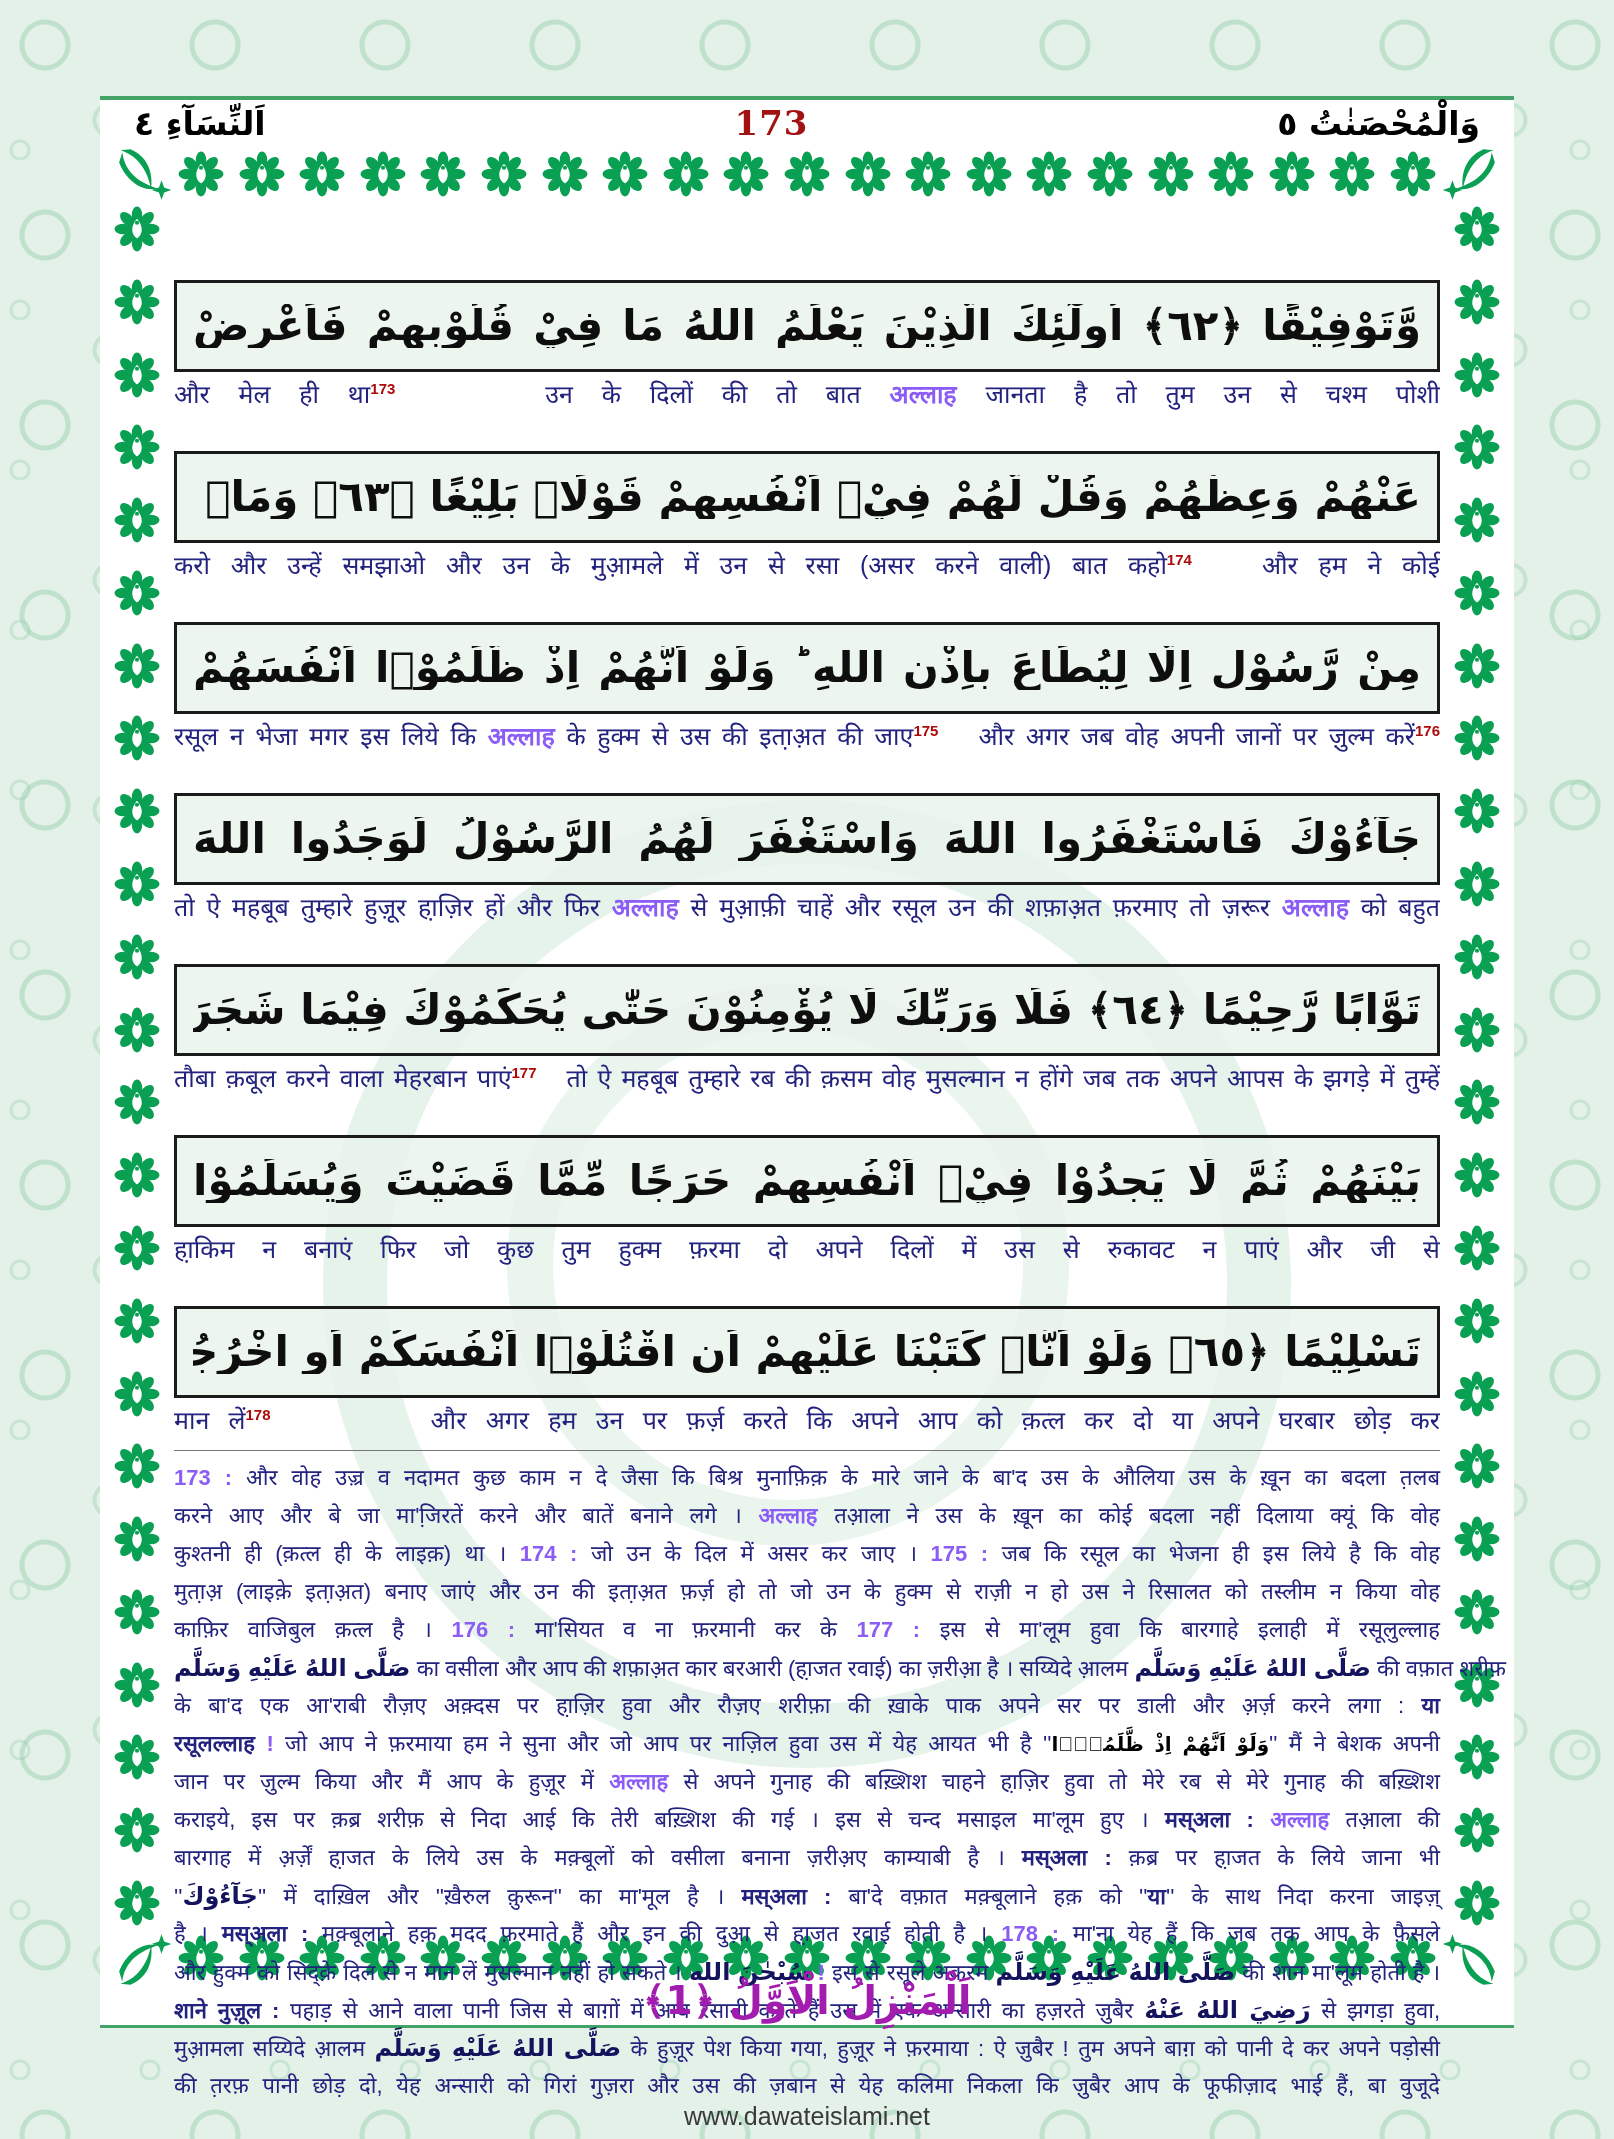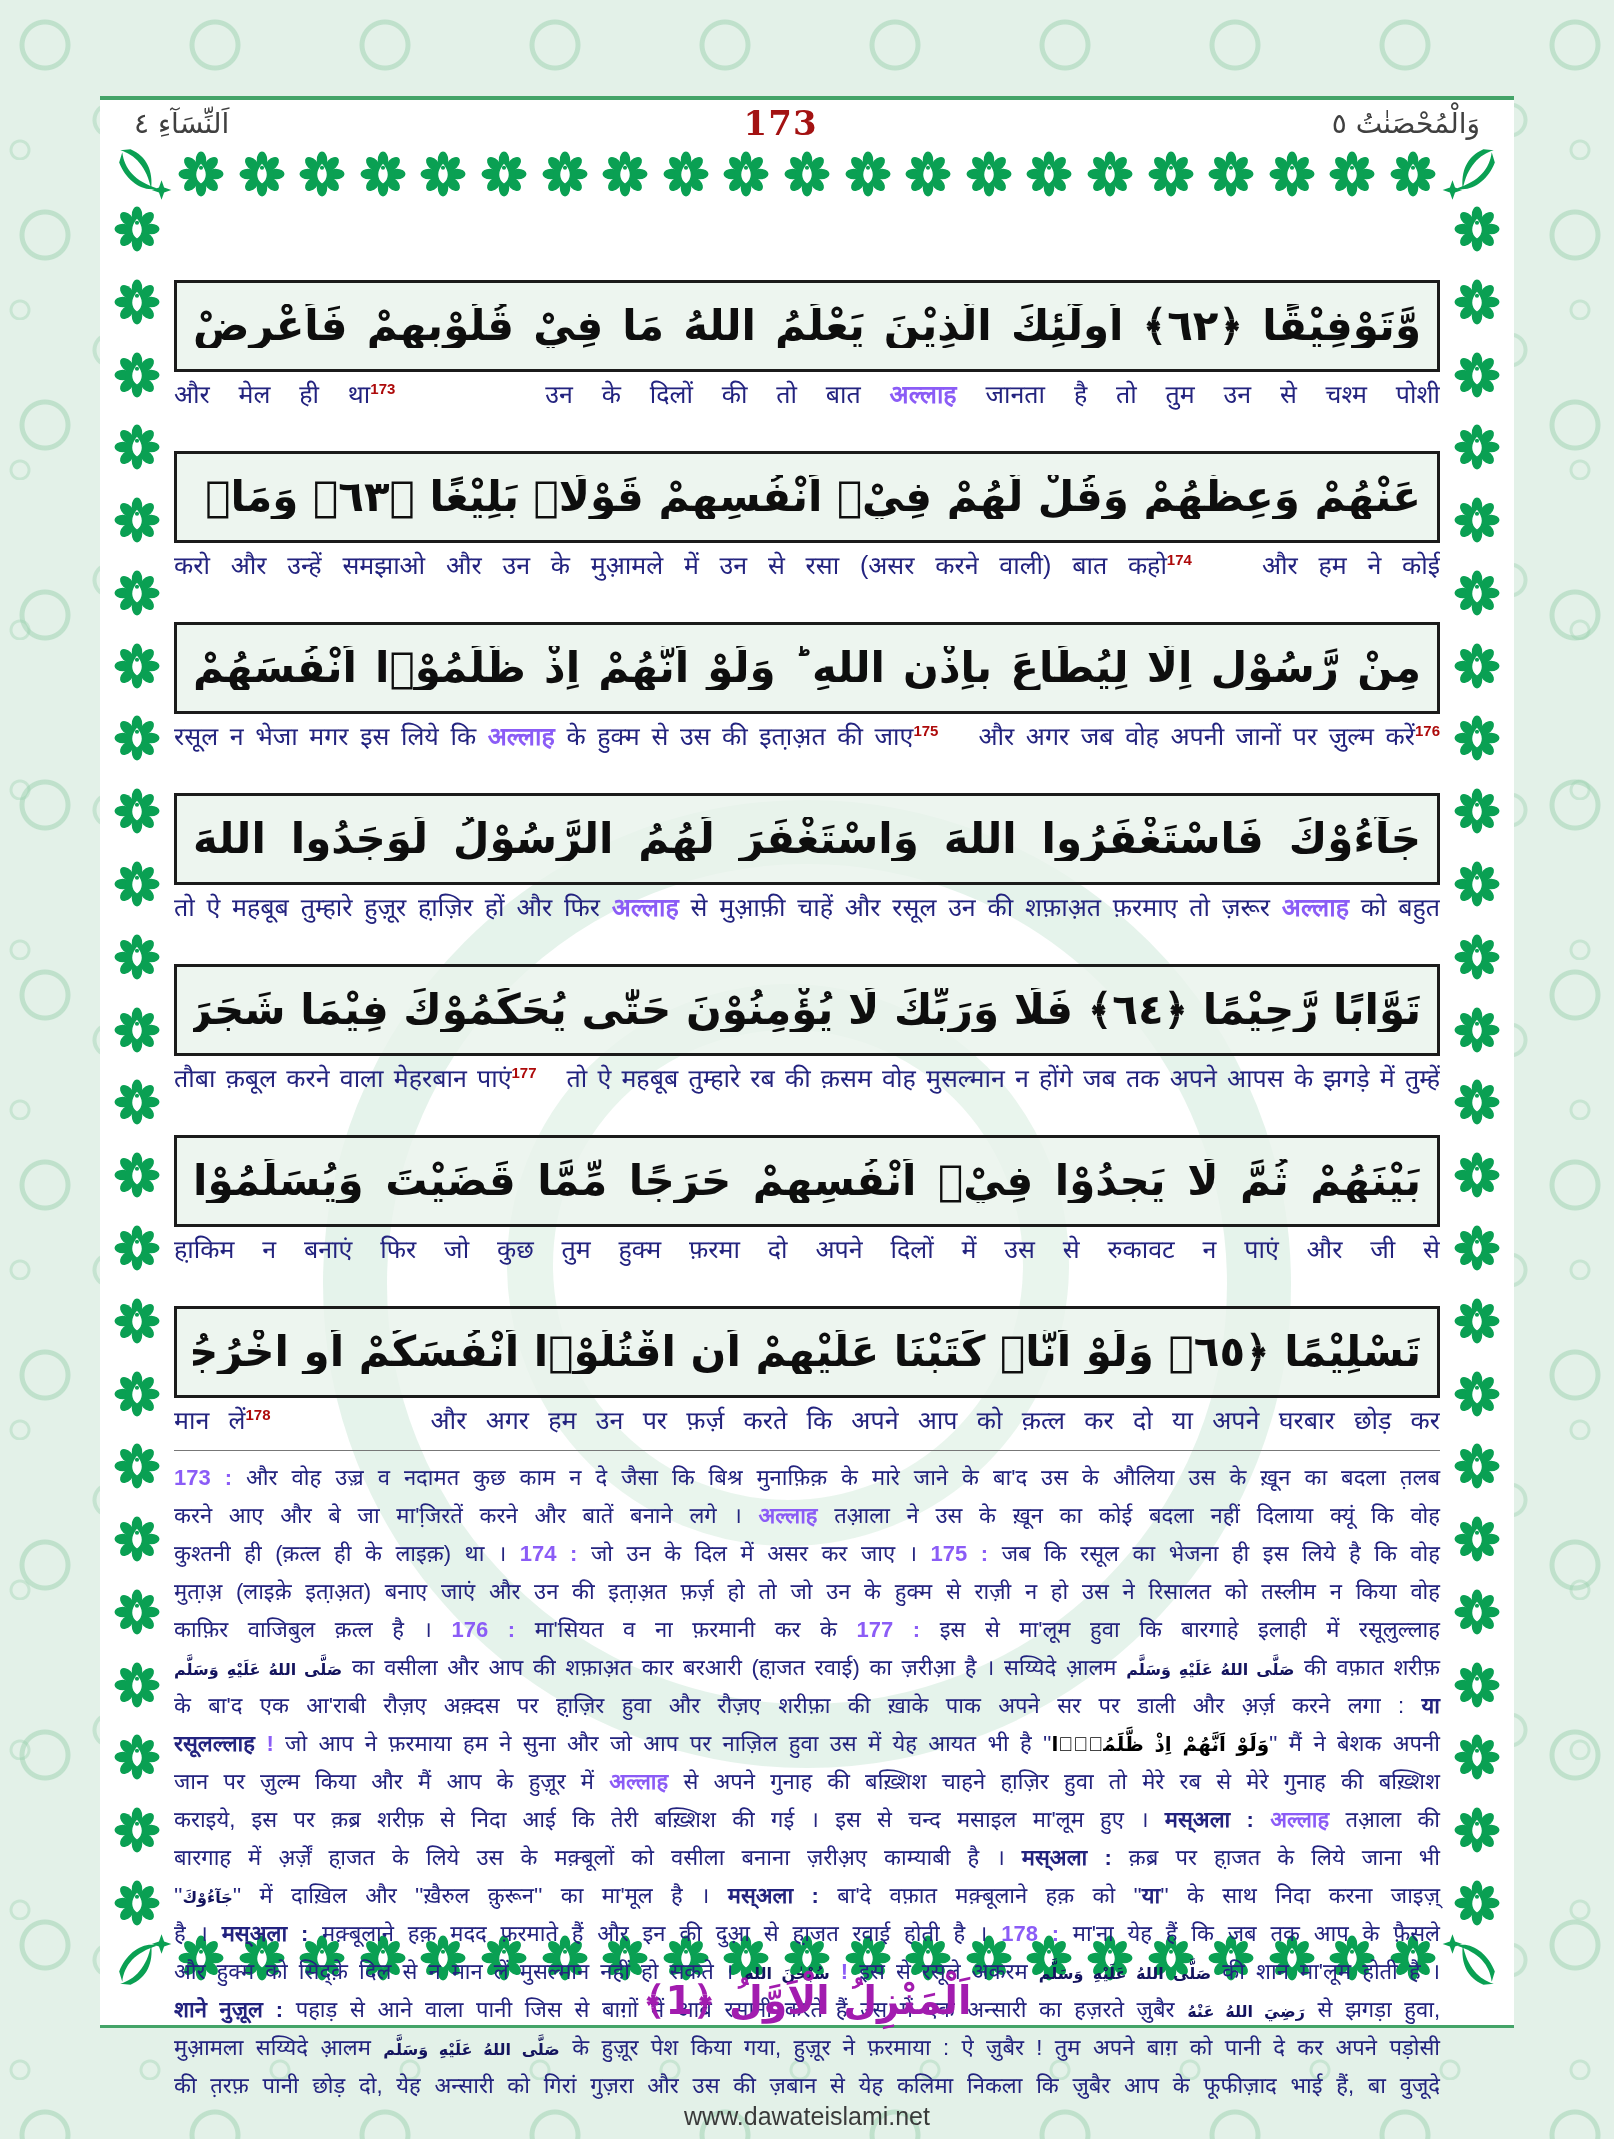--- a/index.html
+++ b/index.html
@@ -14,21 +14,21 @@
   .card{position:absolute;left:100px;top:96px;width:1414px;height:1932px;background:#fff;
     border-top:4px solid #44a468;border-bottom:3px solid #44a468;box-sizing:border-box;z-index:1;}
   
   .watermark{position:absolute;left:50%;top:700px;transform:translateX(-50%);
     width:840px;height:840px;border-radius:50%;border:64px solid rgba(73,172,110,0.14);pointer-events:none;}
   .watermark::after{content:"";position:absolute;left:120px;top:120px;width:470px;height:470px;
     border-radius:50%;border:46px solid rgba(73,172,110,0.12);}
   
   .header-row{position:absolute;top:0px;left:34px;right:34px;height:46px;
     display:flex;align-items:center;justify-content:space-between;z-index:3;}
-  .header-arabic{font-size:28px;font-weight:normal;color:#404040;direction:rtl;}
+  .header-arabic{font-size:33px;font-weight:bold;color:#000000;direction:rtl;}
   .page-num{font-size:34px;font-weight:bold;color:#a31212;font-family:"DejaVu Serif",serif;letter-spacing:1px;}
   
   .band{position:absolute;display:flex;justify-content:space-between;align-items:center;z-index:2;}
   .band-top{top:46px;left:78px;right:78px;height:56px;}
   .band-bottom{top:1830px;left:78px;right:78px;height:56px;}
   .band-left{left:10px;top:106px;width:54px;height:1720px;flex-direction:column;}
   .band-right{right:10px;top:106px;width:54px;height:1720px;flex-direction:column;}
   .motif{width:46px;height:46px;flex:0 0 auto;}
   .corner{position:absolute;width:62px;height:62px;z-index:2;}
   .corner svg{width:62px;height:62px;}
@@ -43,21 +43,21 @@
     display:flex;align-items:center;padding:0 16px;box-sizing:border-box;margin-top:34px;}
   .arabic-text{direction:rtl;width:100%;font-size:42px;font-weight:bold;color:#0e0e0e;
     font-family:"DejaVu Sans",sans-serif;text-align:justify;text-align-last:justify;
     line-height:1.05;white-space:nowrap;overflow:hidden;}
   .hindi-line{height:45px;line-height:45px;font-size:25px;color:#23237f;
     font-family:"Liberation Sans","DejaVu Sans",sans-serif;
     text-align:justify;text-align-last:justify;overflow:hidden;}
   .seg-red{color:#8b5cf6;font-weight:bold;}
   .seg-bold{font-weight:bold;}
   .seg-sup{color:#ad0a0a;font-weight:bold;font-size:15px;vertical-align:super;line-height:0;}
-  .seg-ar{direction:rtl;unicode-bidi:isolate;font-size:16px;font-weight:bold;color:#14145e;}
+  .seg-ar{direction:rtl;unicode-bidi:isolate;font-size:24px;font-weight:bold;color:#14145e;}
   .seg-ar-red{direction:rtl;unicode-bidi:isolate;font-size:20px;font-weight:bold;color:#000000;}
   .seg-gap{display:inline-block;height:1px;}
   .fn-sep{border:none;border-top:1.5px solid #777;margin:4px 0 8px 0;}
   .fn-line{height:38px;line-height:38px;font-size:22px;color:#23237f;
     font-family:"Liberation Sans","DejaVu Sans",sans-serif;
     text-align:justify;text-align-last:justify;overflow:visible;white-space:nowrap;}
   .manzil{position:absolute;bottom:2px;left:0;right:0;text-align:center;
     font-size:39px;font-weight:bold;color:#a21caf;direction:rtl;z-index:3;}
   .website{position:absolute;top:2058px;left:0;right:0;text-align:center;
     font-size:25px;color:#3a3a3a;z-index:1;font-family:"Liberation Sans",sans-serif;margin-top:44px;}

